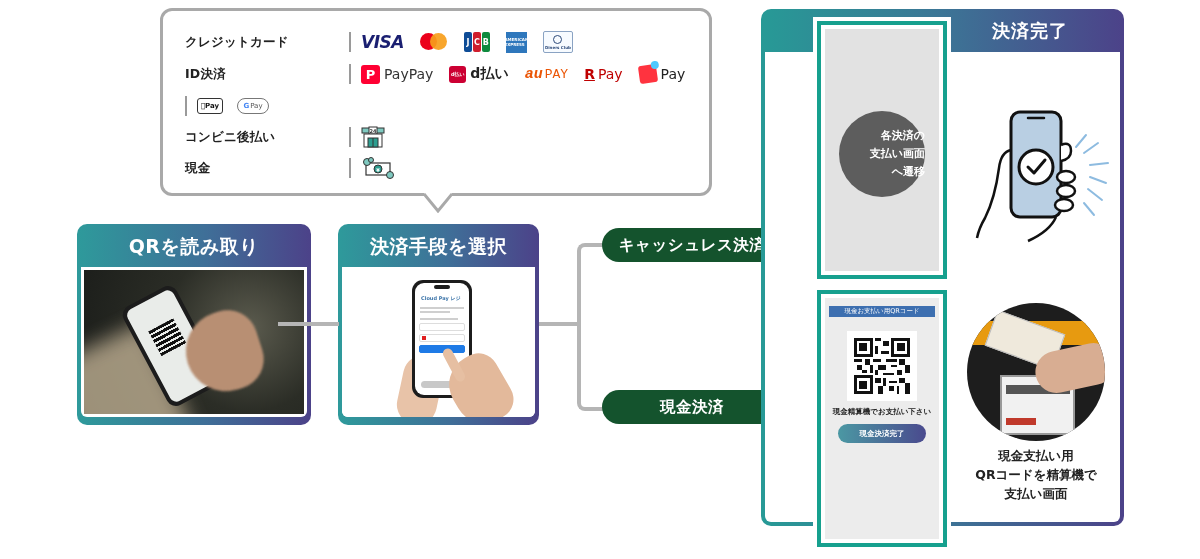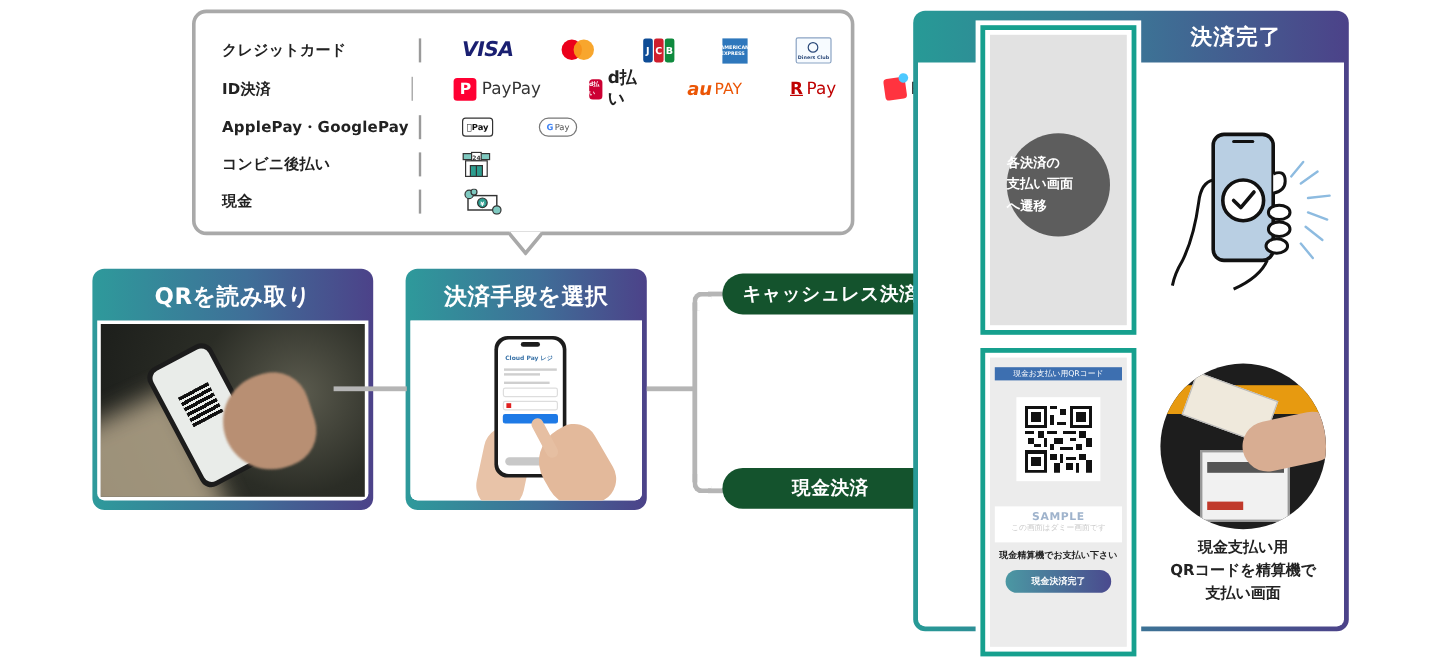--- a/index.html
+++ b/index.html
@@ -11,38 +11,38 @@
     position: absolute; left: 160px; top: 8px; width: 552px; height: 188px;
     border: 3px solid #a9a9a9; border-radius: 12px; background: #fff; padding-left: 37px;
   }
   .bubble-tail {
     position: absolute; left: 424px; top: 193px; width: 28px; height: 20px;
   }
   .pm-row { position: absolute; left: 22px; height: 24px; display: flex; align-items: center; }
   .pm-label { width: 164px; font-size: 12.5px; font-weight: bold; color: #222; letter-spacing: 0.2px; }
   .pm-sep { width: 2px; height: 20px; background: #9a9a9a; margin-right: 10px; }
   .pm-logos { display: flex; align-items: center; gap: 14px; }
-  .logo { display: inline-flex; align-items: center; justify-content: center; font-weight: bold; margin-left: 24px; }
+  .logo { display: inline-flex; align-items: center; justify-content: center; font-weight: bold; }
 
   .visa { color: #1a1f71; font-size: 17px; font-style: italic; font-weight: 900; letter-spacing: -0.5px; }
   .mc { position: relative; width: 28px; height: 18px; }
   .mc .c1, .mc .c2 { position: absolute; top: 0; width: 17px; height: 17px; border-radius: 50%; }
   .mc .c1 { left: 0; background: #eb001b; }
   .mc .c2 { left: 10px; background: #f79e1b; opacity: .92; }
   .jcb { display: flex; gap: 1px; }
   .jcb span { width: 8px; height: 20px; border-radius: 2px; color: #fff; font-size: 8px; display: flex; align-items: center; justify-content: center; }
   .amex { width: 21px; height: 21px; background: #2e77bc; color: #fff; font-size: 4px; }
   .diners { width: 30px; height: 22px; border: 1px solid #8aa3c3; border-radius: 2px; background: #f7fbff; flex-direction: column; font-size: 4px; color: #2c4a7a; }
   .diners .ring { width: 9px; height: 9px; border: 1.5px solid #2c4a7a; border-radius: 50%; margin-bottom: 1px; }
 
   .paypay { color: #333; font-size: 14px; font-weight: normal; gap: 4px; }
   .paypay .p-box { width: 19px; height: 19px; background: #ff0033; border-radius: 3px; color: #fff; font-size: 13px; font-weight: bold; display: flex; align-items: center; justify-content: center; }
   .dbarai { color: #222; font-size: 14px; gap: 4px; }
   .dbarai .d-box { width: 17px; height: 17px; background: #cc0033; border-radius: 3px; color: #fff; font-size: 5px; display: flex; align-items: center; justify-content: center; }
-  .aupay { color: #eb5505; font-size: 15px; font-style: italic; font-weight: bold; }
+  .aupay { color: #eb5505; font-size: 15px; font-style: italic; font-weight: bold; font-family: Liberation Mono, monospace; }
   .aupay small { font-style: normal; font-size: 13px; font-weight: normal; margin-left: 2px; }
   .rpay { color: #bf0000; font-size: 14px; font-weight: normal; }
   .rpay b { text-decoration: underline; margin-right: 3px; }
   .merpay { color: #222; font-size: 14px; font-weight: normal; gap: 4px; }
   .merpay .m-box { width: 18px; height: 18px; background: #ff333f; border-radius: 3px; transform: rotate(-8deg); position: relative; }
   .merpay .m-box::after { content: ""; position: absolute; right: -3px; top: -3px; width: 8px; height: 8px; background: #4dc9ff; border-radius: 50%; }
   .applepay { width: 26px; height: 16px; border: 1px solid #333; border-radius: 3px; font-size: 7px; color: #111; }
   .gpay { width: 32px; height: 16px; border: 1px solid #777; border-radius: 9px; font-size: 7px; color: #555; font-weight: normal; }
   .gpay b { color: #4285f4; margin-right: 1px; }
 
@@ -97,21 +97,21 @@
   }
   .frame-header { height: 43px; display: flex; align-items: center; justify-content: flex-end; padding-right: 52px; color: #fff; font-size: 18px; font-weight: bold; letter-spacing: 1px; }
   .frame-body { background: #fff; height: 470px; border-radius: 0 0 6px 6px; position: relative; }
 
   .panel { position: absolute; left: 813px; width: 138px; background: #fff; padding: 4px; }
   .panel-inner { width: 100%; height: 100%; border: 4px solid #16a08e; padding: 4px; }
   .panel-fill { width: 100%; height: 100%; background: #e2e2e2; position: relative; }
   .transition-circle {
     position: absolute; left: 14px; top: 82px; width: 86px; height: 86px; border-radius: 50%;
     background: #5d5d5d; color: #fff; font-size: 11px; font-weight: bold; text-align: center;
-    display: flex; flex-direction: column; align-items: flex-start; justify-content: center; line-height: 18px;
+    display: flex; flex-direction: column; align-items: flex-end; justify-content: center; line-height: 18px;
   }
 
   .qr-panel-fill { width: 100%; height: 100%; background: #ececec; position: relative; padding: 4px; }
   .cp-brand { height: 34px; background: #fff; display: flex; align-items: center; justify-content: center; gap: 4px; font-size: 10.5px; font-weight: bold; color: #222; }
   .cp-brand .neo { color: #3b8ec6; }
   .cp-strip { height: 11px; background: #3d6fb0; color: #fff; font-size: 6.5px; display: flex; align-items: center; justify-content: center; margin-top: 4px; }
   .qr-box { width: 70px; height: 70px; background: #fff; margin: 14px auto 0; position: relative; }
   .qr-box svg { position: absolute; left: 7px; top: 7px; }
   .sample { height: 30px; background: #fff; margin-top: 21px; text-align: center; }
   .sample .s1 { color: #9fb3cc; font-size: 9px; font-weight: bold; padding-top: 4px; letter-spacing: .5px; }
@@ -180,21 +180,20 @@
           <span>Pay</span>
         </span>
       <span class="logo merpay">
           <span class="m-box"></span>
           <span>Pay</span>
         </span>
     </div>
   </div>
 
   <div class="pm-row" style="top:83px">
-    <div class="pm-label">ApplePay・GooglePay</div>
     <div class="pm-sep"></div>
     <div class="pm-logos" style="gap:14px">
       <span class="logo applepay"><span>Pay</span></span>
       <span class="logo gpay">
           <b>G</b>
           <span>Pay</span>
         </span>
     </div>
   </div>
 
@@ -343,24 +342,20 @@
               <rect x="11" y="15" width="1" height="3"></rect>
               <rect x="13" y="16" width="3" height="1"></rect>
               <rect x="17" y="15" width="2" height="2"></rect>
             <rect x="9" y="18" width="2" height="3"></rect>
               <rect x="13" y="18" width="2" height="2"></rect>
               <rect x="16" y="18" width="1" height="3"></rect>
               <rect x="19" y="17" width="2" height="4"></rect>
           </g>
         </svg>
       </div>
-      <div class="sample">
-        <div class="s1">SAMPLE</div>
-        <div class="s2">この画面はダミー画面です</div>
-      </div>
       <div class="cp-note">現金精算機でお支払い下さい</div>
       <div class="cp-done">現金決済完了</div>
     </div>
   </div>
 </div>
 
 <svg class="done-illust" viewBox="0 0 150 145">
   <rect x="43" y="7" width="50" height="105" rx="9" fill="#b9cfe3" stroke="#111" stroke-width="3"></rect>
   <line x1="60" y1="13" x2="76" y2="13" stroke="#111" stroke-width="2.5" stroke-linecap="round"></line>
   <circle cx="68" cy="62" r="17" fill="#fff" stroke="#111" stroke-width="3"></circle>

